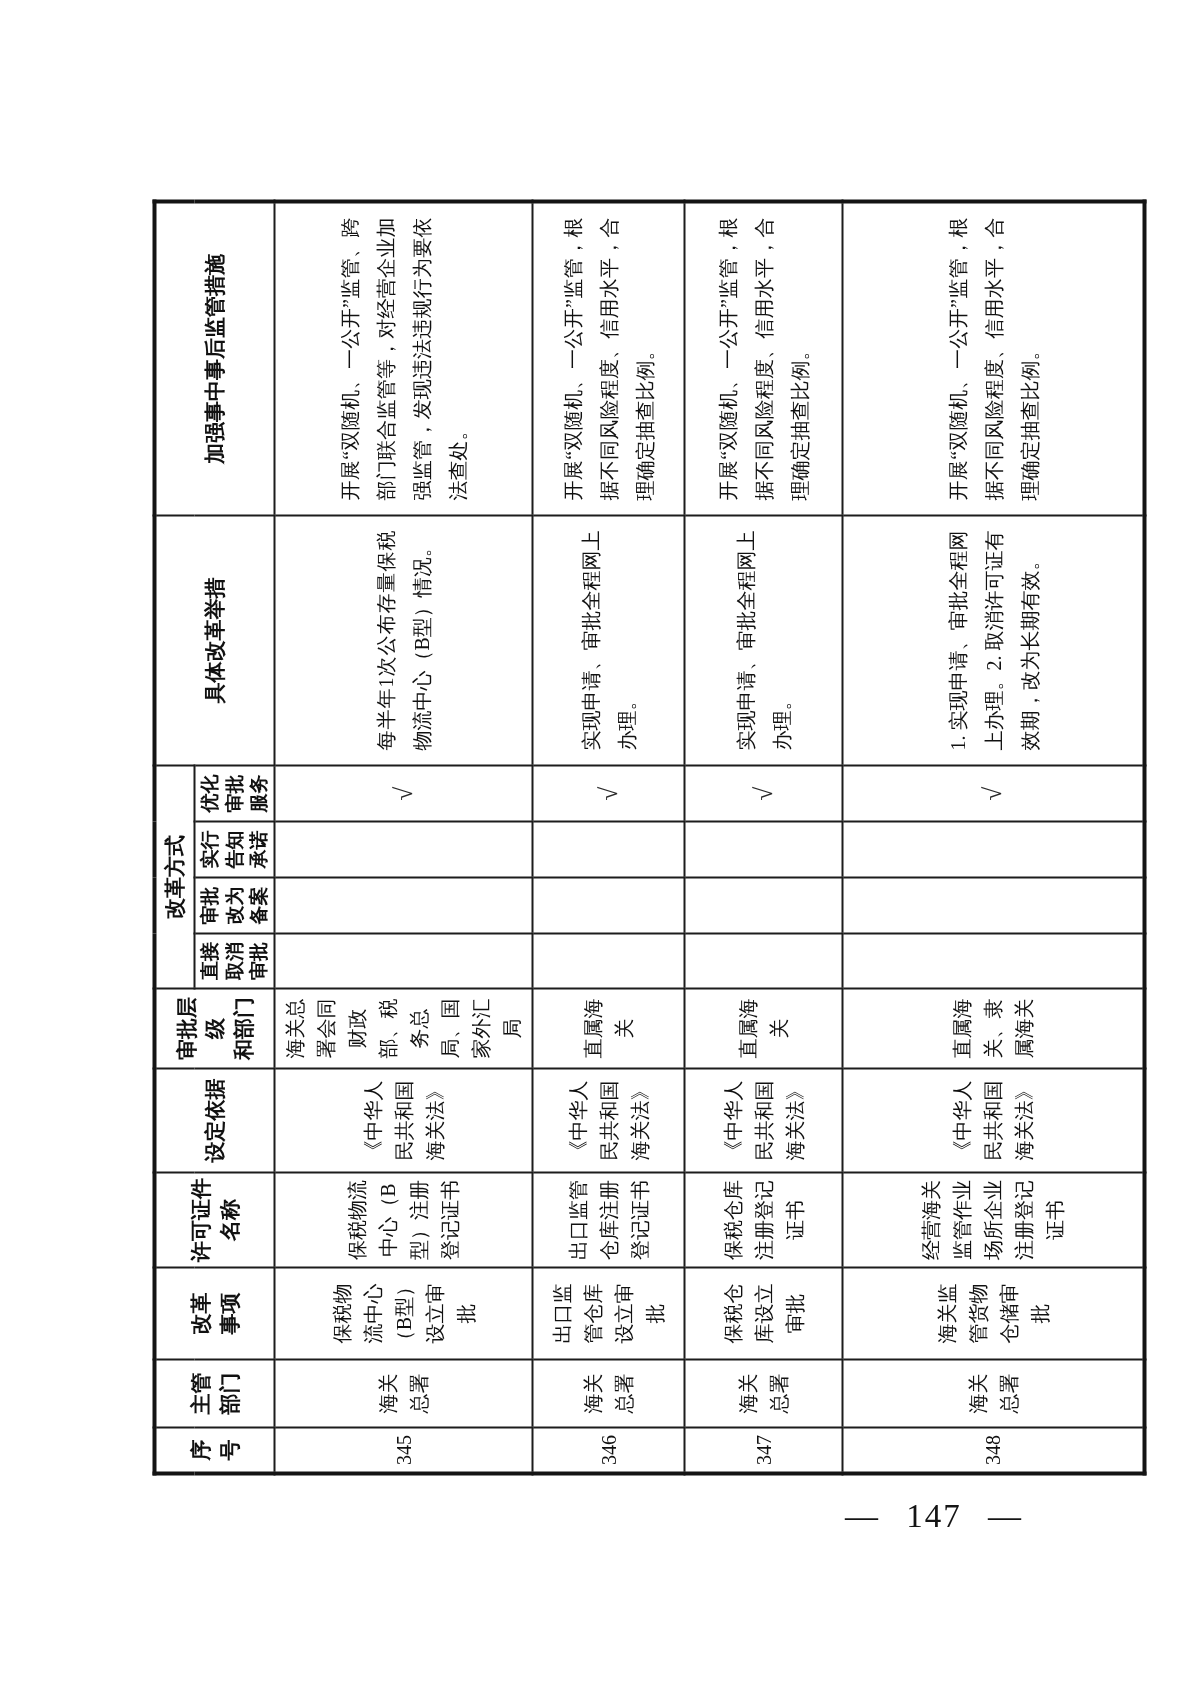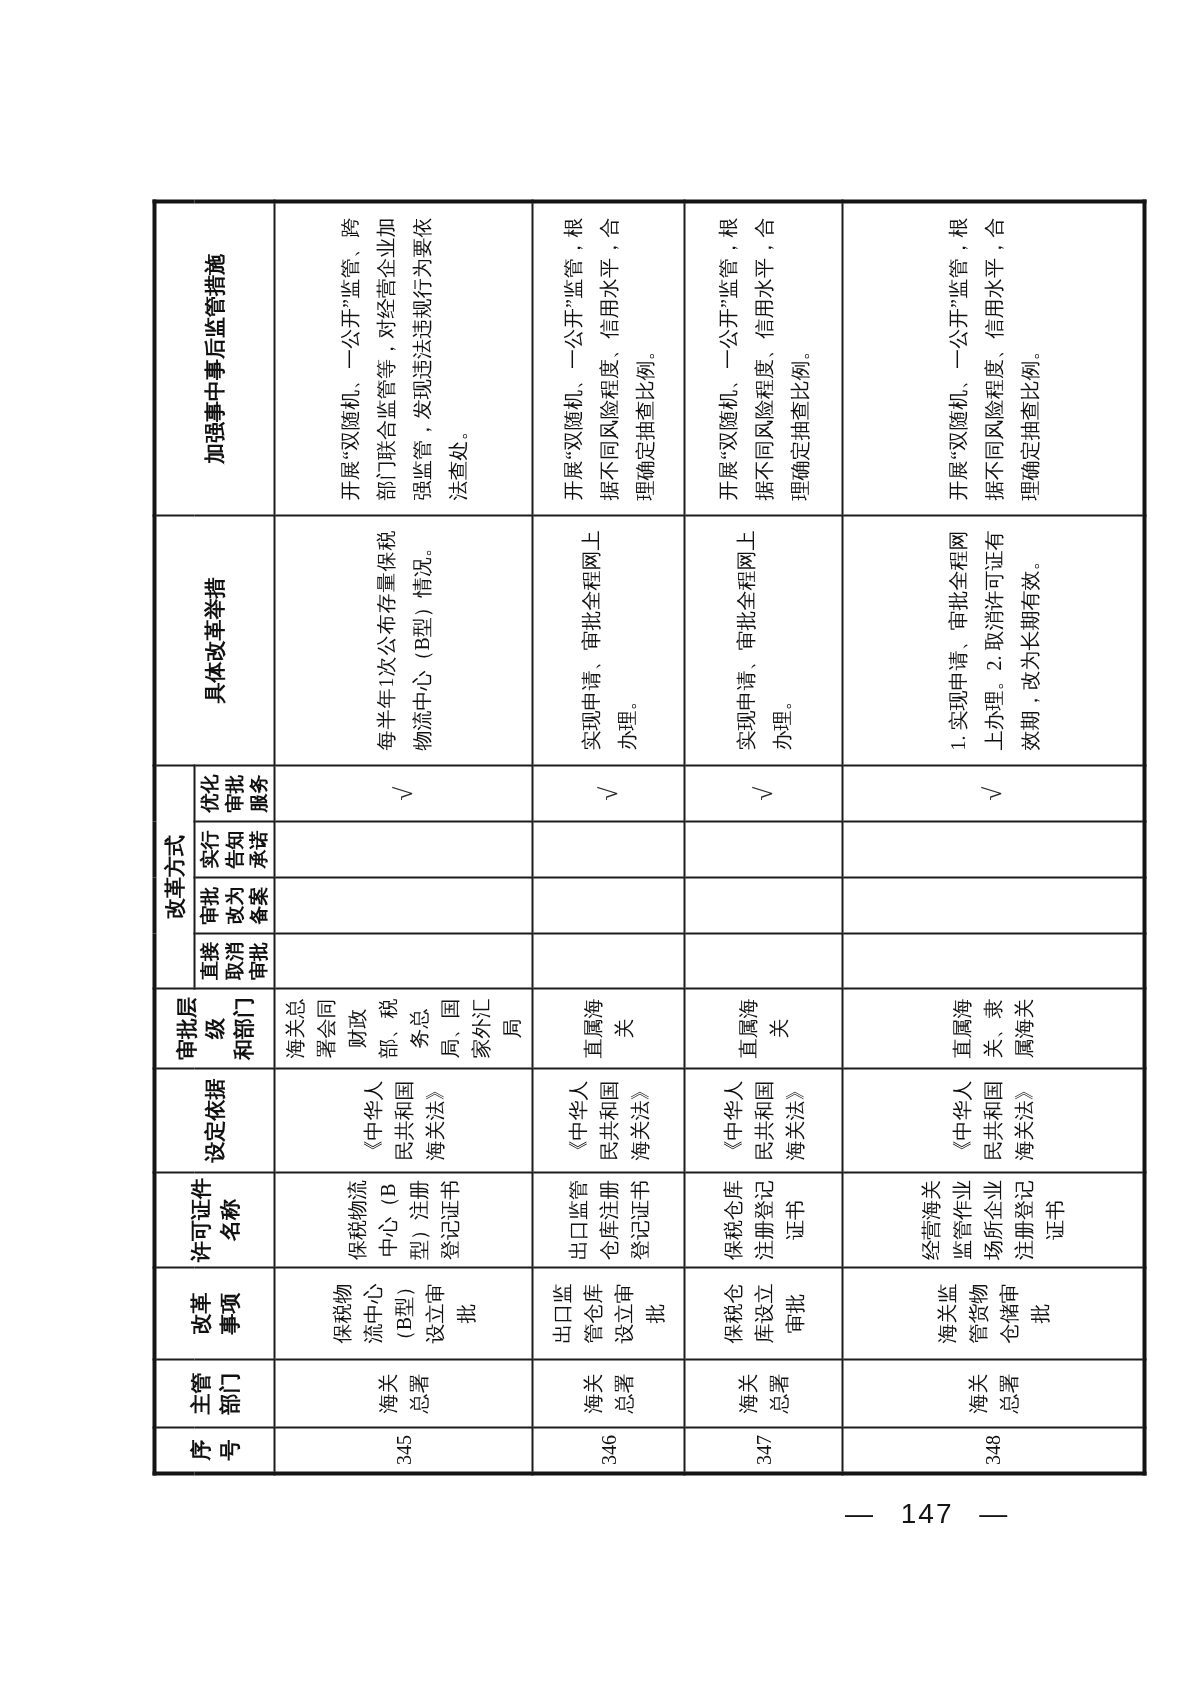--- a/index.html
+++ b/index.html
@@ -56,22 +56,22 @@
   table.gov td.check { font-size:25px; color:#2a2a2a; }
   tr.hr1 { height:40px; }
   tr.hr2 { height:60px; }
   tr.r345 { height:173px; }
   tr.r346 { height:152px; }
   tr.r347 { height:158px; }
   tr.r348 { height:302px; }
   .page-number {
     position:absolute;
     left:845px; top:1498px;
-    font-family:Liberation Sans, sans-serif;
-    font-size:28px;
+    font-family:Liberation Serif, serif;
+    font-size:33px;
     letter-spacing:2px;
     word-spacing:16px;
     color:#141414;
     white-space:nowrap;
   }
 </style>
 </head>
 <body>
 
 <div class="sheet">

